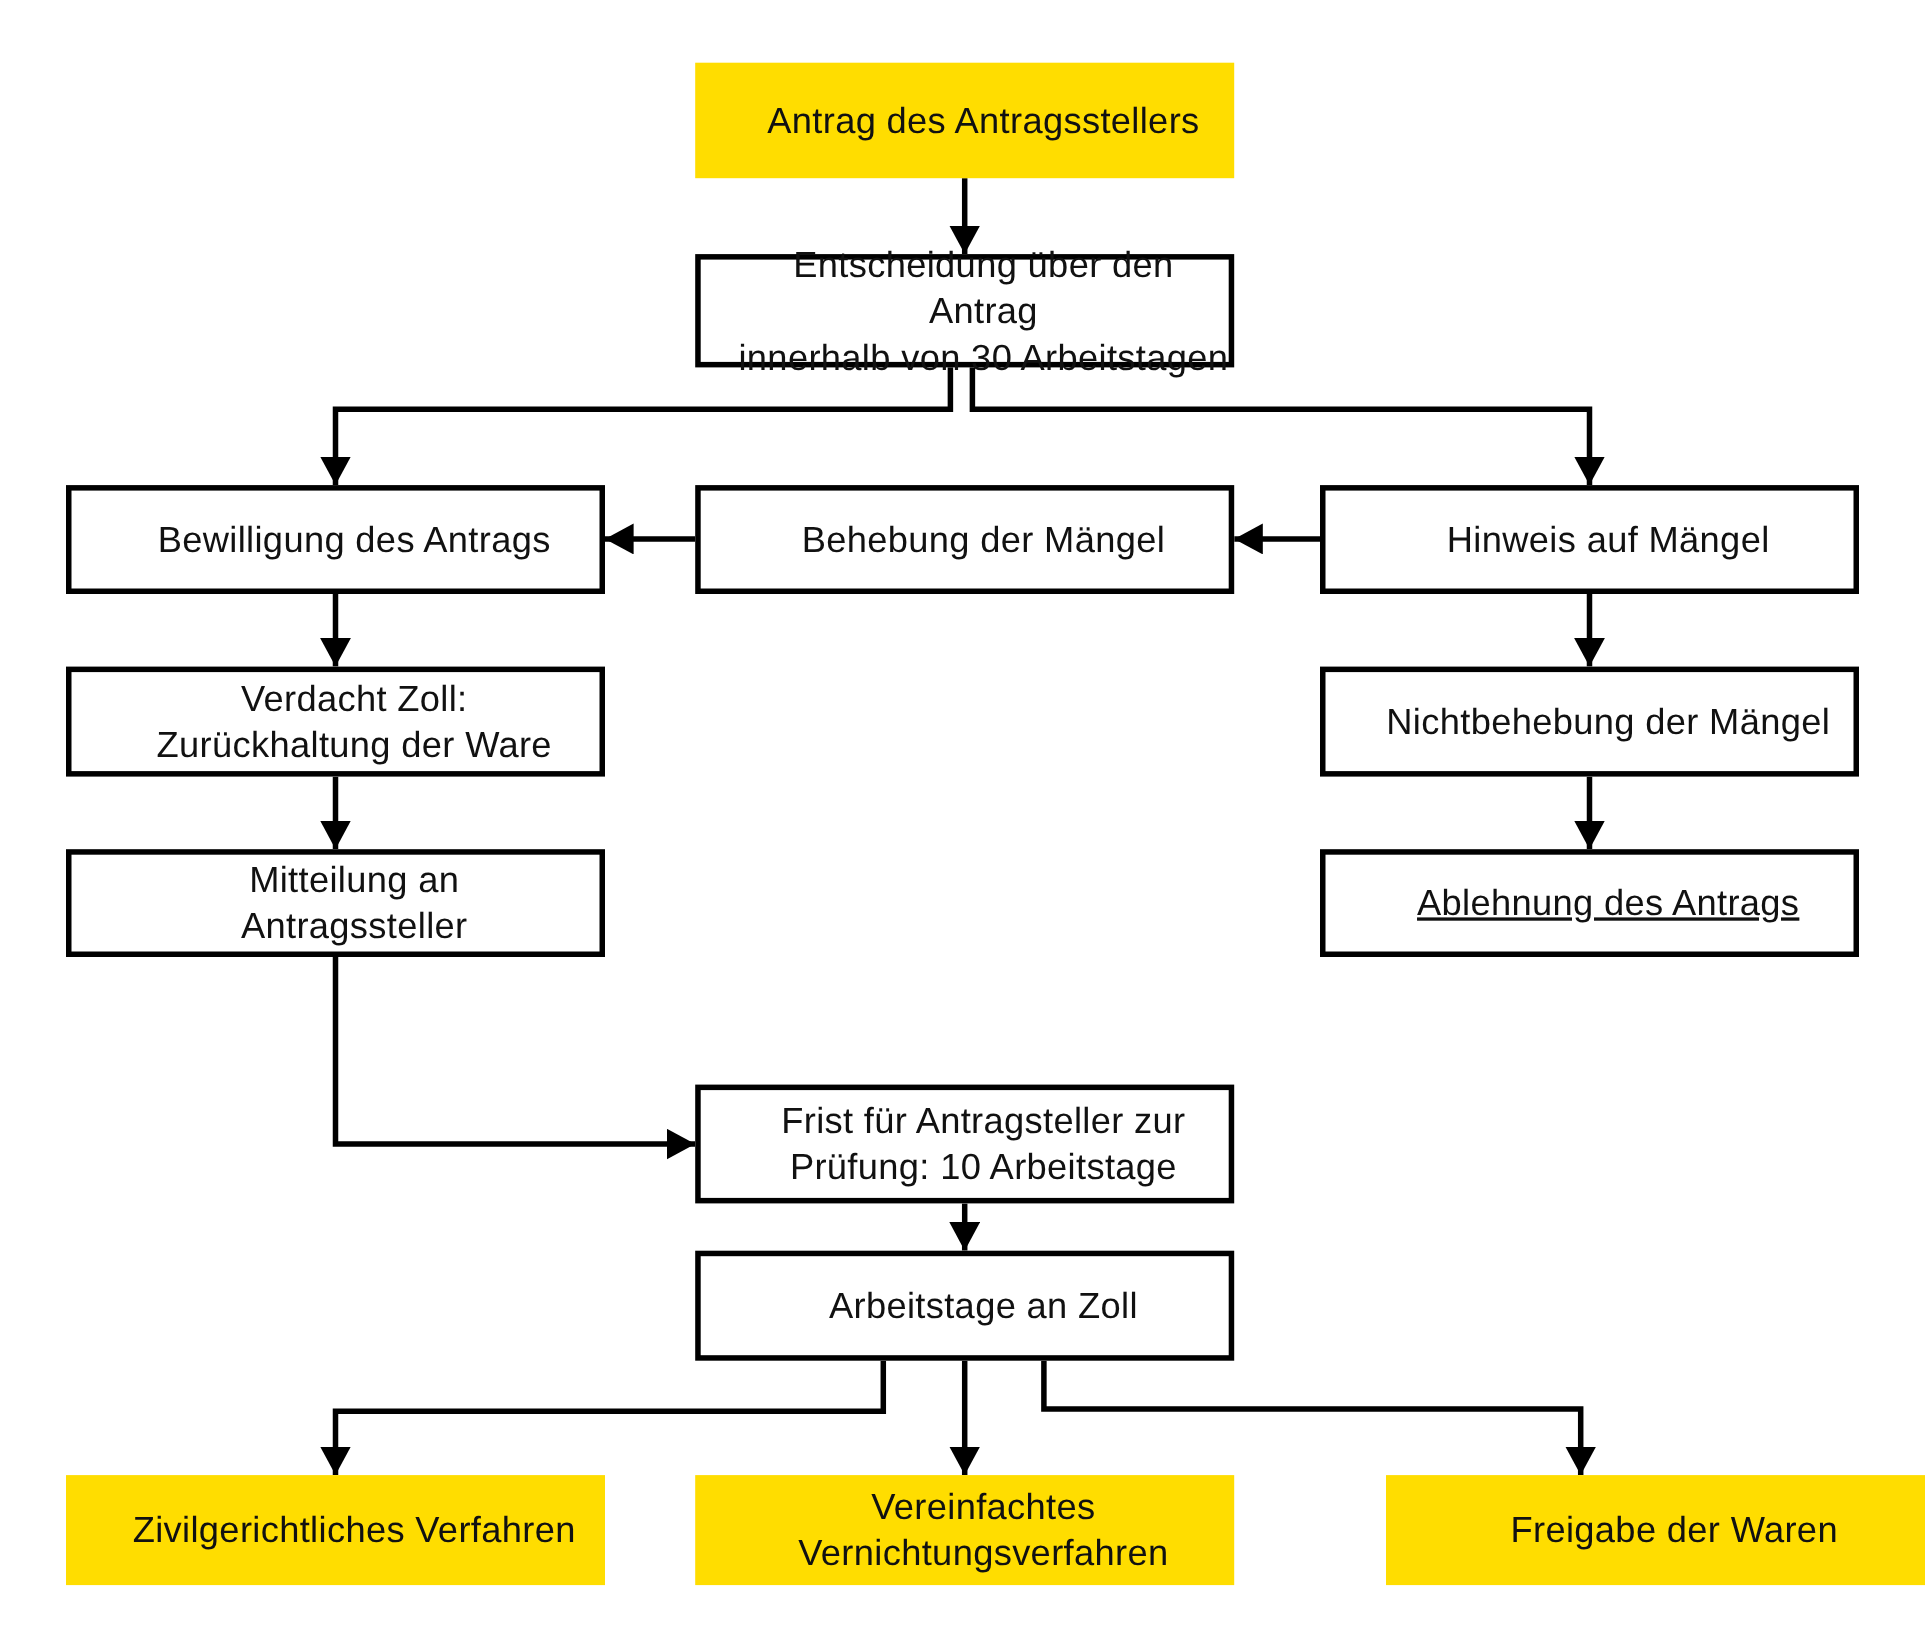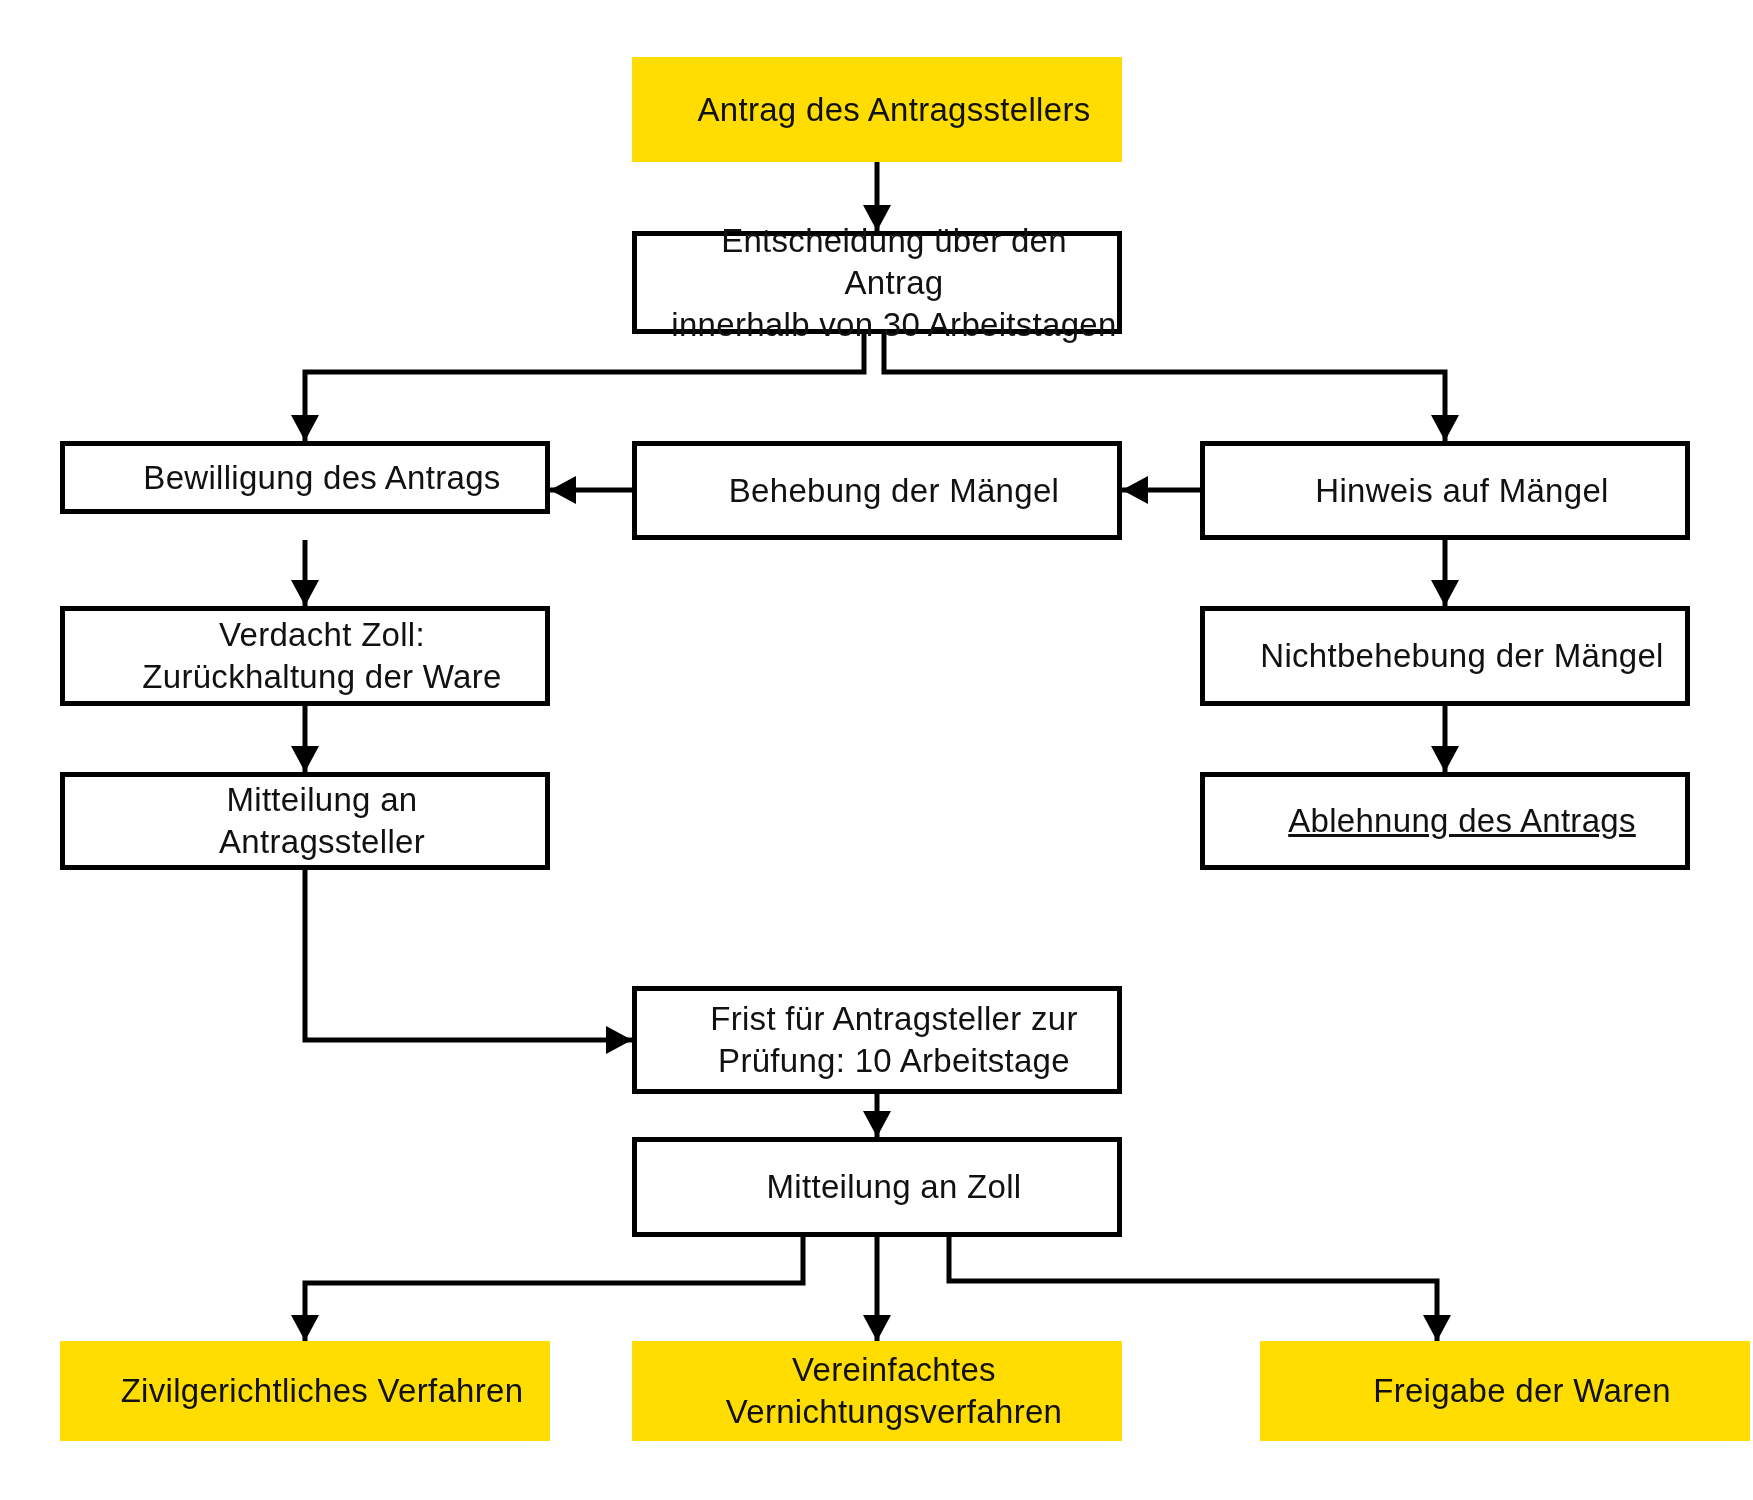--- a/index.html
+++ b/index.html
@@ -46,21 +46,21 @@
     background: #ffffff;
     border: 5px solid #6d28d9;
   }
   .node--yellow {
     background: #FFDD00;
     border: none;
   }
   
   .pos-antrag        { left: 632px;  top: 57px;   width: 490px; height: 105px; }
   .pos-entscheidung  { left: 632px;  top: 231px;  width: 490px; height: 103px; }
-  .pos-bewilligung   { left: 60px;   top: 441px;  width: 490px; height: 73px;  }
+  .pos-bewilligung   { left: 60px;   top: 441px;  width: 490px; height: 99px;  }
   .pos-behebung      { left: 632px;  top: 441px;  width: 490px; height: 99px;  }
   .pos-hinweis       { left: 1200px; top: 441px;  width: 490px; height: 99px;  }
   .pos-verdacht      { left: 60px;   top: 606px;  width: 490px; height: 100px; }
   .pos-nichtbehebung { left: 1200px; top: 606px;  width: 490px; height: 100px; }
   .pos-mitteilung-as { left: 60px;   top: 772px;  width: 490px; height: 98px;  }
   .pos-ablehnung     { left: 1200px; top: 772px;  width: 490px; height: 98px;  }
   .pos-frist         { left: 632px;  top: 986px;  width: 490px; height: 108px; }
   .pos-mitteilung-z  { left: 632px;  top: 1137px; width: 490px; height: 100px; }
   .pos-zivil         { left: 60px;   top: 1341px; width: 490px; height: 100px; }
   .pos-vereinfacht   { left: 632px;  top: 1341px; width: 490px; height: 100px; }
@@ -124,21 +124,21 @@
   <div class="node node--outline pos-nichtbehebung" style="border-color: rgb(0, 0, 0); color: rgb(17, 17, 17);">Nichtbehebung der Mängel</div>
 
   <div class="node node--outline pos-mitteilung-as" style="border-color: rgb(0, 0, 0); color: rgb(17, 17, 17);">Mitteilung an
 Antragssteller</div>
 
   <div class="node node--outline pos-ablehnung" style="border-color: rgb(0, 0, 0); color: rgb(17, 17, 17); text-decoration: underline;">Ablehnung des Antrags</div>
 
   <div class="node node--outline pos-frist" style="border-color: rgb(0, 0, 0); color: rgb(17, 17, 17);">Frist für Antragsteller zur
 Prüfung: 10 Arbeitstage</div>
 
-  <div class="node node--outline pos-mitteilung-z" style="border-color: rgb(0, 0, 0); color: rgb(17, 17, 17);">Mitteilung an Zoll</div>
+  <div class="node node--outline pos-mitteilung-z" style="border-color: rgb(0, 0, 0); color: rgb(17, 17, 17);">Arbeitstage an Zoll</div>
 
   <div class="node node--yellow pos-zivil" style="background: rgb(255, 221, 0); color: rgb(17, 17, 17);">Zivilgerichtliches Verfahren</div>
 
   <div class="node node--yellow pos-vereinfacht" style="background: rgb(255, 221, 0); color: rgb(17, 17, 17);">Vereinfachtes
 Vernichtungsverfahren</div>
 
   <div class="node node--yellow pos-freigabe" style="background: rgb(255, 221, 0); color: rgb(17, 17, 17);">Freigabe der Waren</div>
 
 </div>
 

